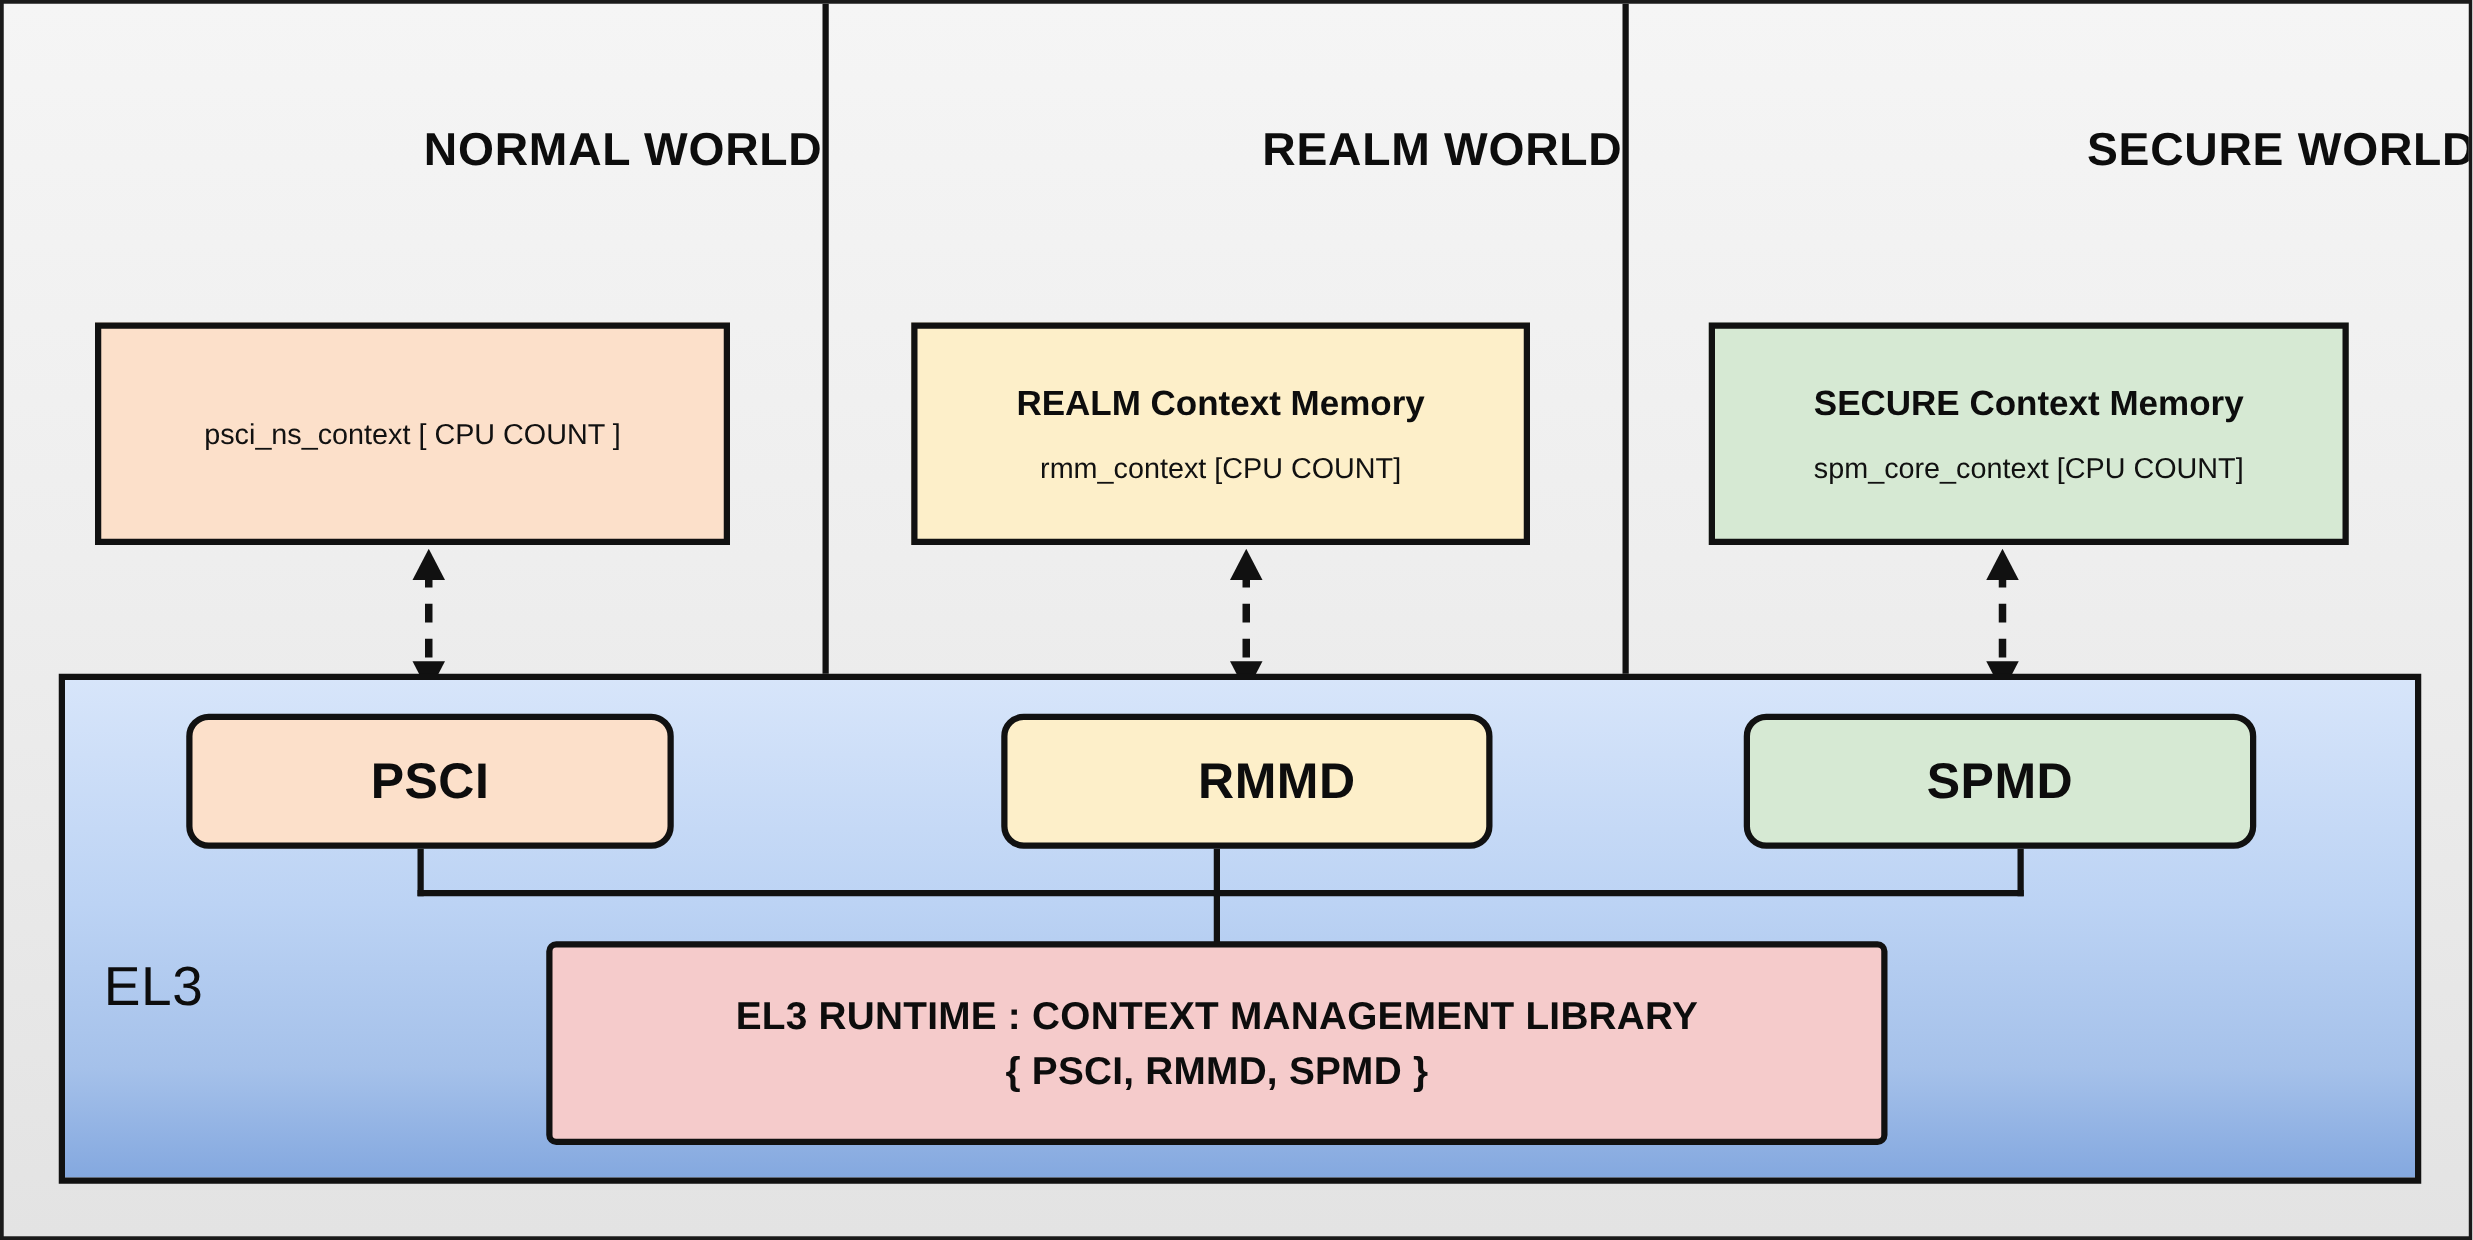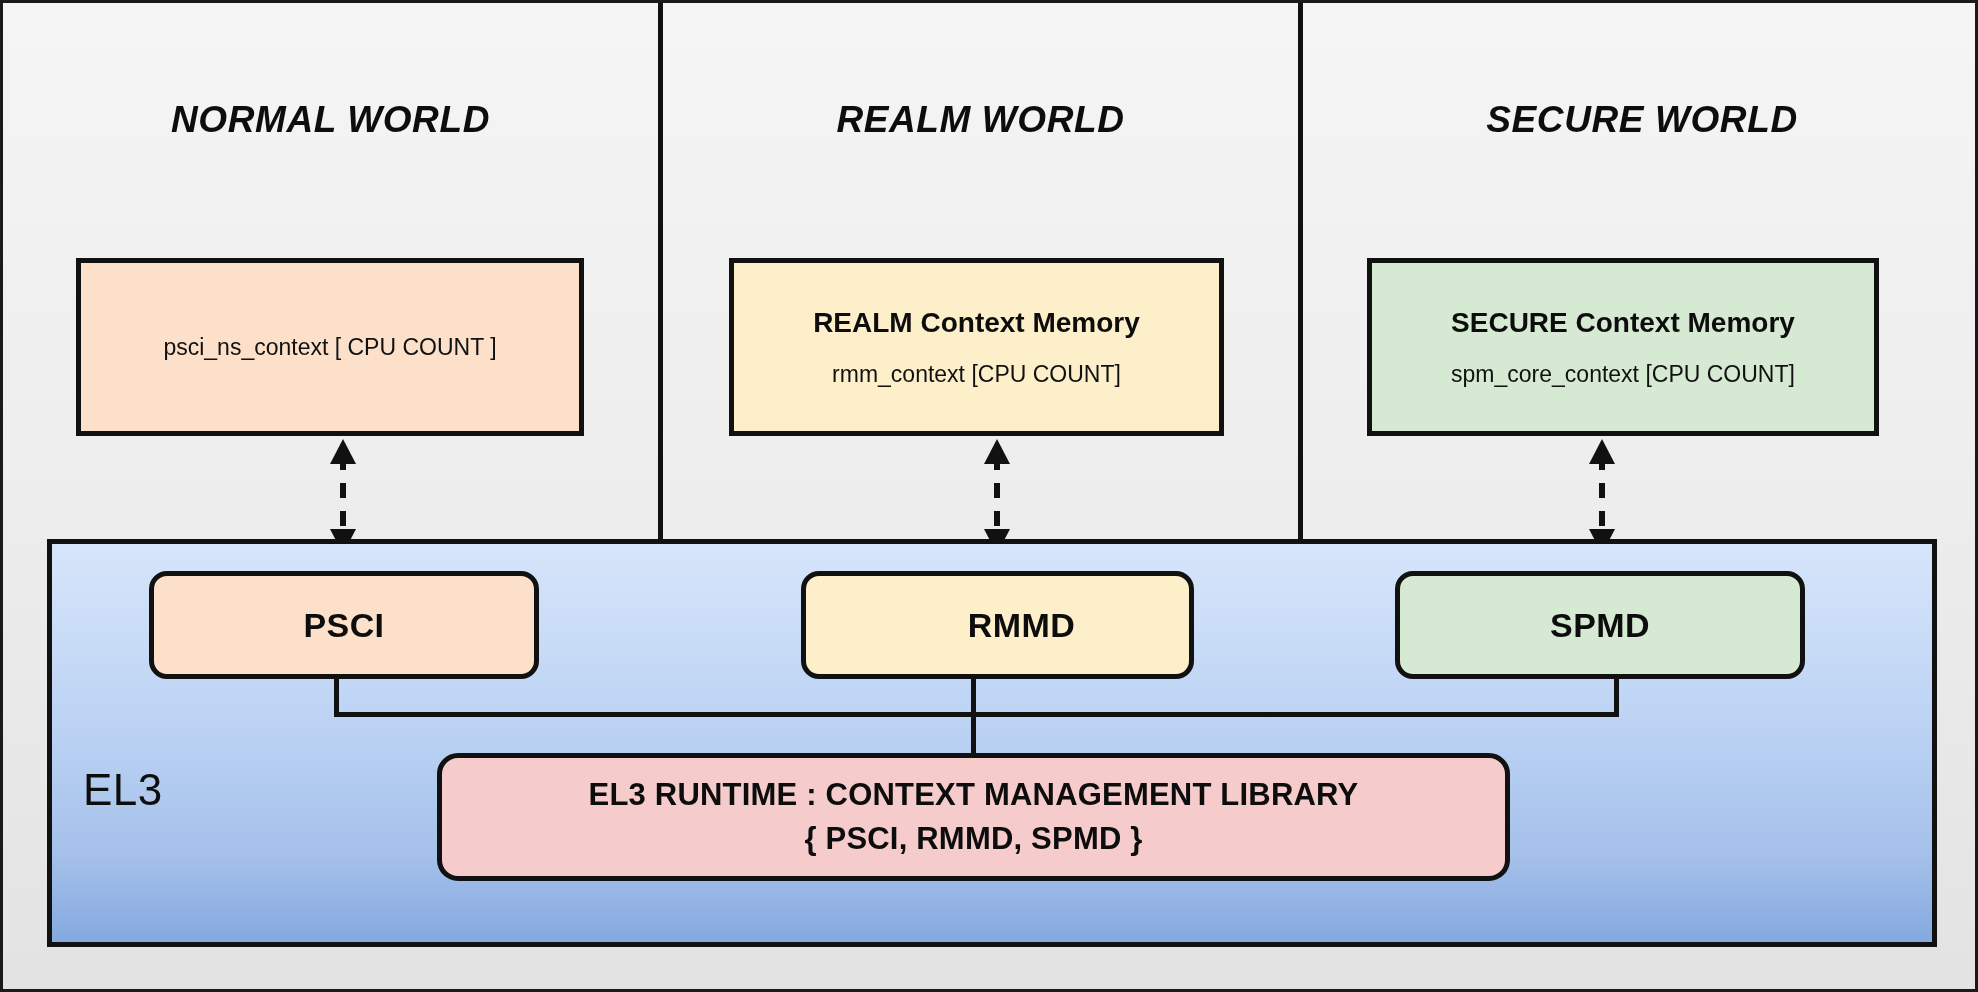--- a/index.html
+++ b/index.html
@@ -29,27 +29,26 @@
     position: absolute;
     top: 0;
     width: 5px;
     height: 536px;
     background: #111111;
   }
   .world-title {
     position: absolute;
     top: 96px;
     width: 100%;
-    text-align: center;
+    text-align: right;
     font-size: 37px;
     font-weight: bold;
     color: #0d0d0d;
     letter-spacing: 0.6px;
     white-space: nowrap;
-    font-style: italic;
   }
 
   
   .ctx-box {
     position: absolute;
     top: 255px;
     height: 178px;
     border: 5px solid #111111;
     box-sizing: border-box;
     display: flex;
@@ -103,35 +102,35 @@
   .disp-box {
     position: absolute;
     top: 568px;
     height: 108px;
     border: 5px solid #111111;
     border-radius: 18px;
     box-sizing: border-box;
     display: flex;
     align-items: center;
     justify-content: center;
-    font-size: 34px;
+    font-size: 40px;
     font-weight: bold;
     color: #0d0d0d;
     letter-spacing: 0.4px;
   }
 
   
   #runtime-box {
     position: absolute;
     left: 434px;
     top: 750px;
     width: 1073px;
-    height: 128px;
-    border: 5px solid #111111;
-    border-radius: 21px;
+    height: 163px;
+    border: 5px solid #111111;
+    border-radius: 8px;
     box-sizing: border-box;
     background: #f5cbcb;
     display: flex;
     flex-direction: column;
     align-items: center;
     justify-content: center;
     gap: 8px;
   }
   .rt-line {
     font-size: 31px;

